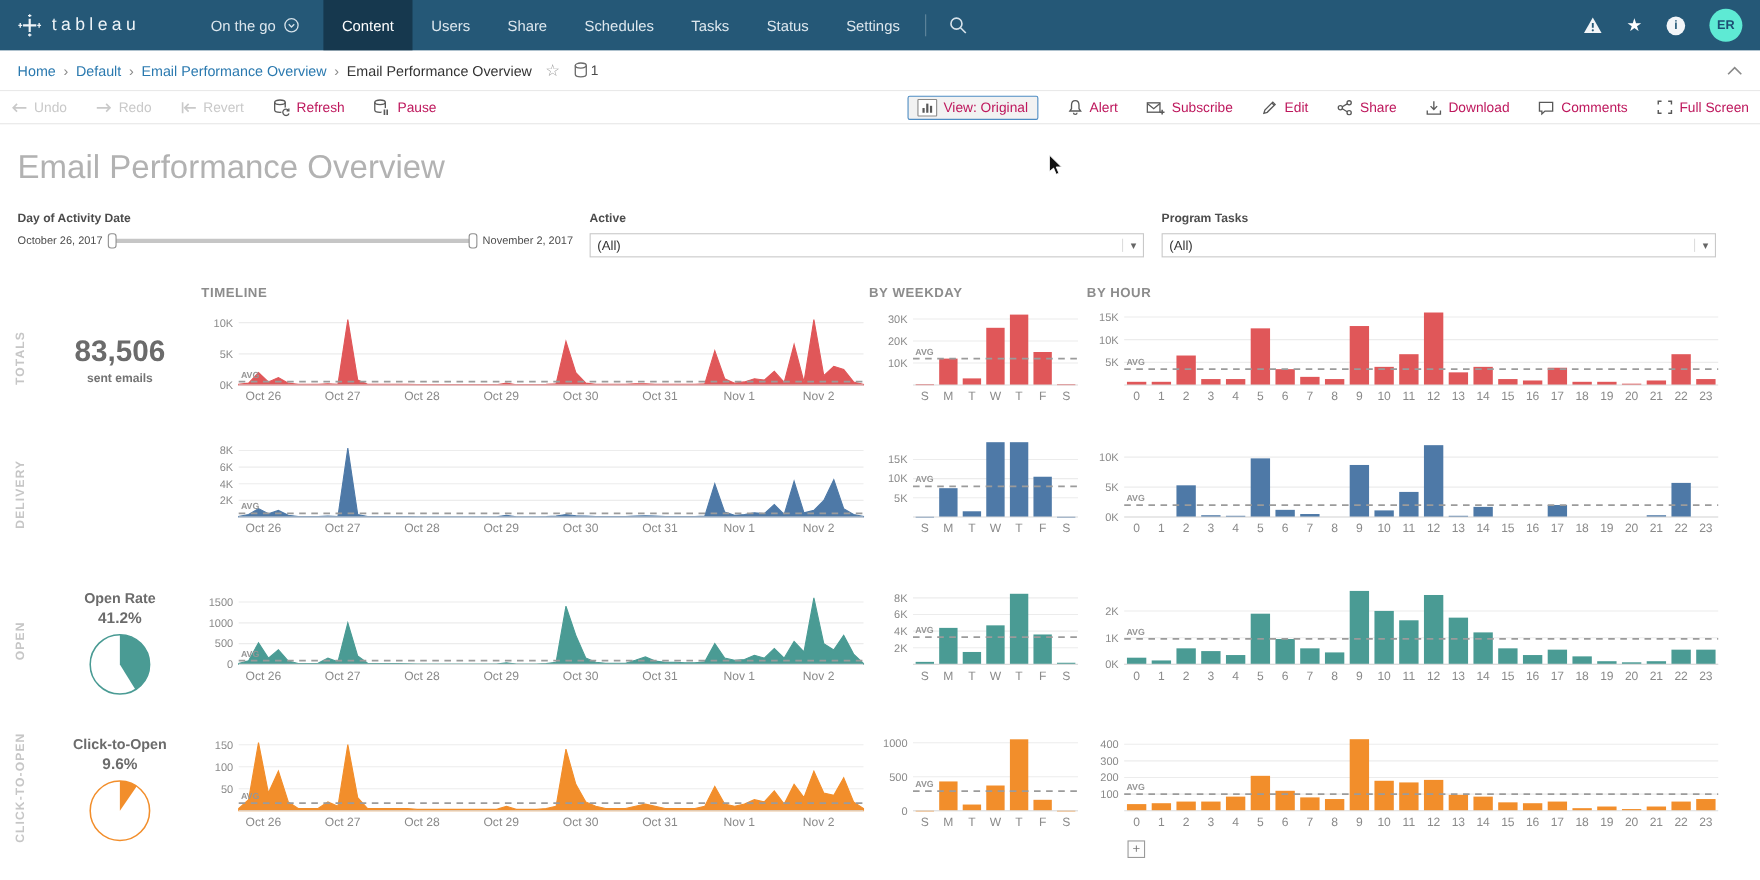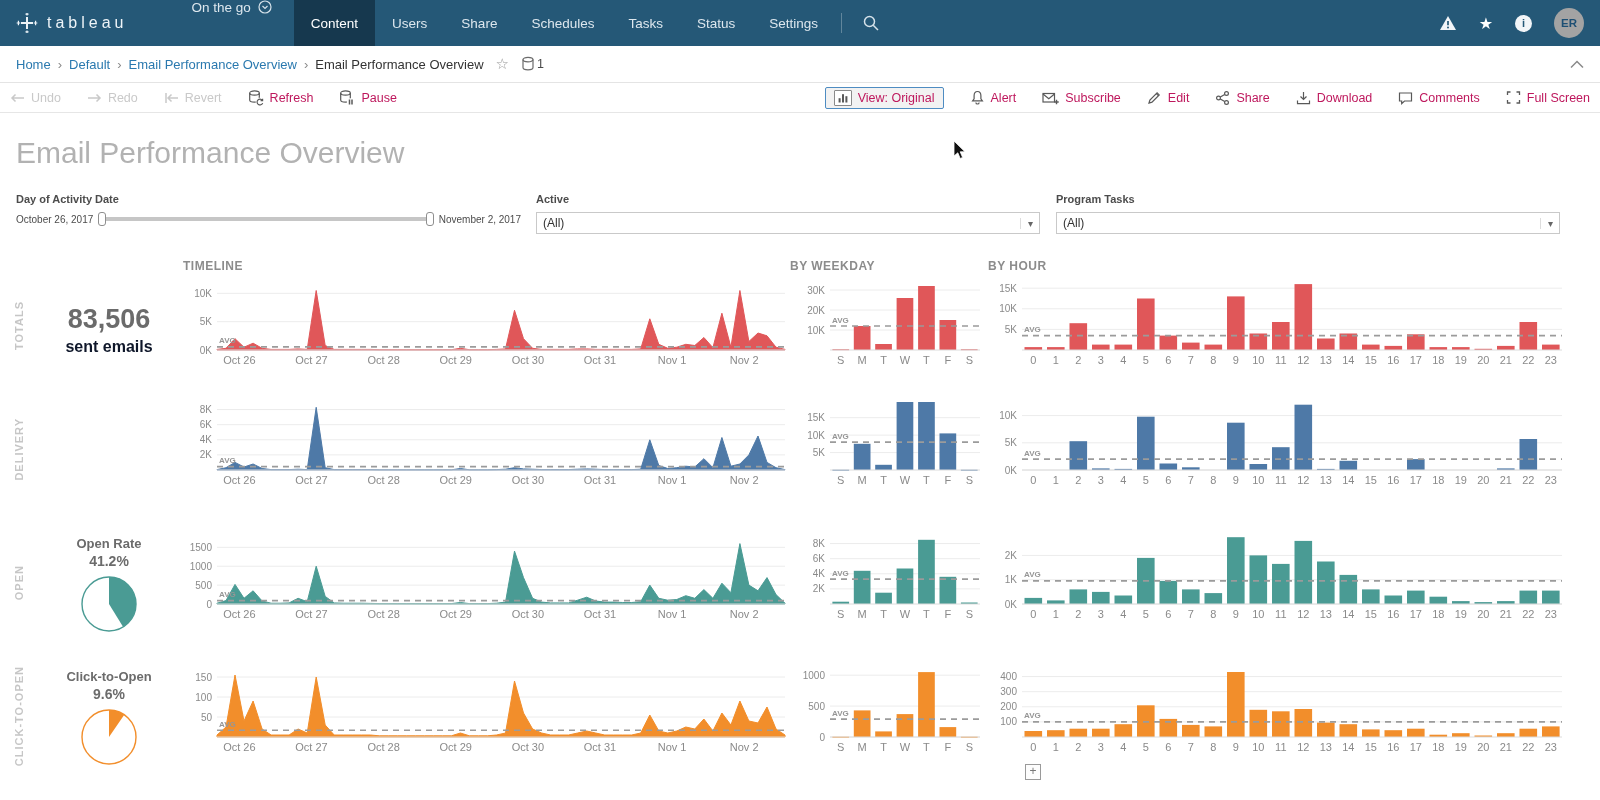--- a/index.html
+++ b/index.html
@@ -5,31 +5,31 @@
   * { margin:0; padding:0; box-sizing:border-box; }
   html,body { width:1600px; height:800px; overflow:hidden; background:#fff;
     font-family:"Liberation Sans", sans-serif; }
   #app { position:relative; width:1600px; height:800px; background:#fff; }
 
   
   .nav { position:absolute; top:0; left:0; width:100%; height:46px; background:#255877;
     display:flex; align-items:stretch; color:#dde7ee; }
   .nav-logo { display:flex; align-items:center; gap:9px; padding:0 18px 0 16px; }
   .nav-brand { font-size:16px; letter-spacing:4px; color:#eef4f8; font-weight:400; }
-  .nav-site { display:flex; align-items:flex-start; gap:7px; padding:0 22px 0 46px; font-size:13.5px; cursor:pointer; }
+  .nav-site { display:flex; align-items:center; gap:7px; padding:0 22px 0 46px; font-size:13.5px; cursor:pointer; }
   .nav-items { display:flex; align-items:stretch; }
   .nav-item { display:flex; align-items:center; padding:0 17px; font-size:13.5px; cursor:pointer; }
   .nav-item.active { background:#16384e; color:#fff; }
   .nav-divider { width:1px; background:rgba(255,255,255,.28); margin:13px 10px 13px 6px; }
   .nav-search { display:flex; align-items:center; padding:0 10px; cursor:pointer; }
   .nav-right { margin-left:auto; display:flex; align-items:center; gap:22px; padding-right:16px; }
   .nav-star { color:#fff; font-size:16px; cursor:pointer; }
   .nav-info { width:17px; height:17px; border-radius:50%; background:#f2f5f8; color:#255877;
     font-weight:bold; font-size:11px; display:flex; align-items:center; justify-content:center; cursor:pointer; }
-  .avatar { width:30px; height:30px; border-radius:50%; background:#a3a3a3; color:#1d4f74;
+  .avatar { width:30px; height:30px; border-radius:50%; background:#5eead4; color:#1d4f74;
     font-size:11.5px; font-weight:bold; display:flex; align-items:center; justify-content:center; cursor:pointer; }
 
   
   .crumbbar { position:absolute; top:46px; left:0; width:100%; height:37px; background:#fff;
     border-bottom:1px solid #e4e4e4; display:flex; align-items:center; padding:0 16px; font-size:13px; color:#555; }
   .crumb-link { color:#2a79af; cursor:pointer; text-decoration:none; }
   .crumb-sep { margin:0 7px; color:#8a8a8a; }
   .crumb-current { color:#333; }
   .crumb-star { margin-left:12px; color:#9a9a9a; font-size:15px; cursor:pointer; }
   .crumb-ds { display:flex; align-items:center; gap:2px; margin-left:12px; color:#4a4a4a; font-size:12.5px; }
@@ -66,21 +66,21 @@
   
   .col-head { position:absolute; top:259px; font-size:12px; font-weight:bold; color:#8c8c8c; letter-spacing:.5px; }
   .row { position:absolute; left:0; width:1600px; }
   .row-label { position:absolute; left:6px; top:0; bottom:0; width:26px; display:flex;
     align-items:center; justify-content:center; }
   .row-label span { writing-mode:vertical-rl; transform:rotate(180deg); font-size:11px; font-weight:bold;
     letter-spacing:1px; color:#c6c6c6; white-space:nowrap; }
   .kpi { position:absolute; left:38px; width:142px; top:0; bottom:0; display:flex; flex-direction:column;
     align-items:center; justify-content:flex-start; padding-top:14px; }
   .kpi-big { font-size:27px; font-weight:bold; color:#6b6b6b; margin-top:14px; }
-  .kpi-sub { font-size:16px; font-weight:bold; color:#0f172a; margin-top:3px; }
+  .kpi-sub { font-size:11px; font-weight:bold; color:#737373; margin-top:3px; }
   .kpi-title { font-size:13px; font-weight:bold; color:#6b6b6b; }
   .kpi-pct { font-size:14px; font-weight:bold; color:#6b6b6b; margin-top:2px; }
   .kpi-pie { margin-top:5px; }
   .chart { position:absolute; top:0; height:92px; }
   .c-timeline { left:183px; width:606px; }
   .c-weekday { left:796px; width:188px; }
   .c-hour { left:988px; width:578px; }
   svg text { font-family:"Liberation Sans", sans-serif; }
   .tick { font-size:10px; fill:#8a8a8a; }
   .xlab { font-size:11px; fill:#8a8a8a; }

